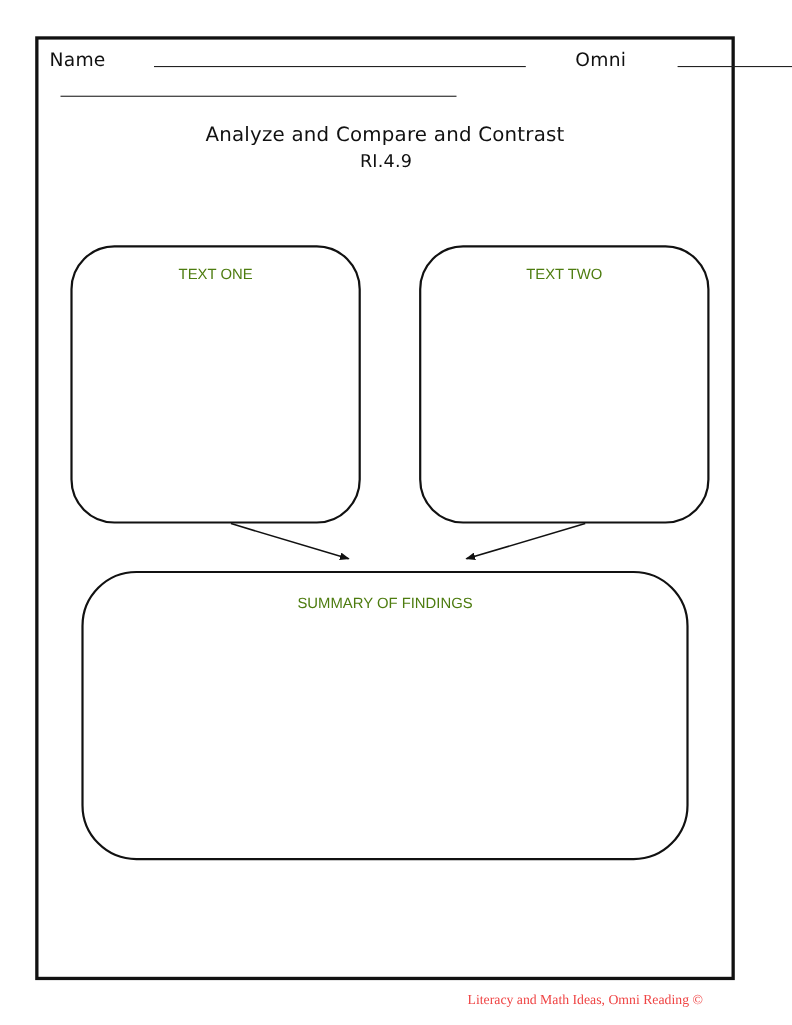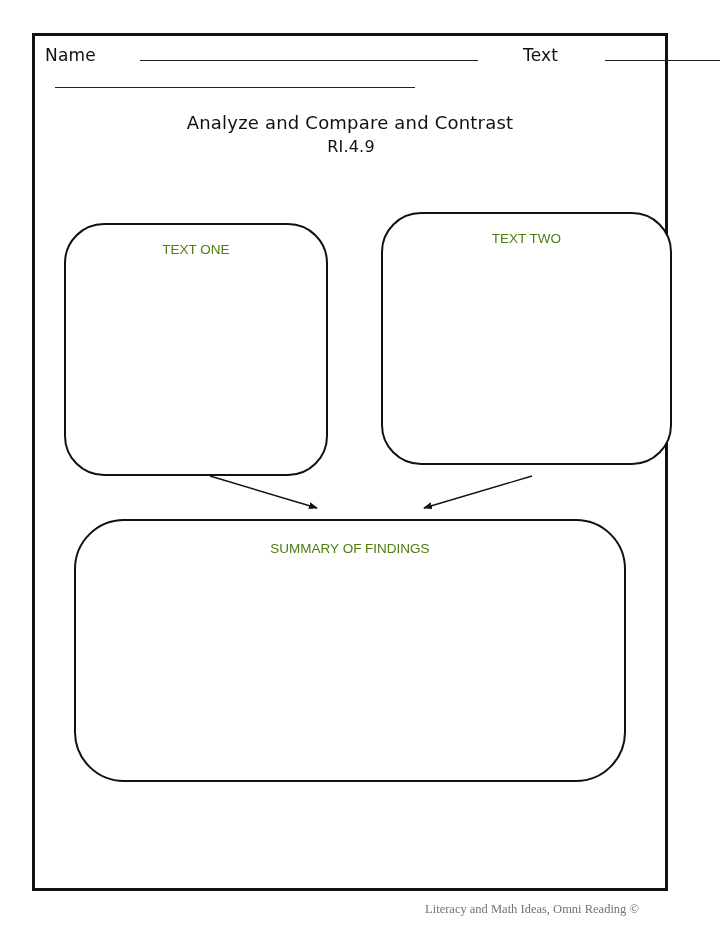--- a/index.html
+++ b/index.html
@@ -5,46 +5,46 @@
   html, body { margin:0; padding:0; background:#ffffff; }
   body { width:720px; height:932px; position:relative; overflow:hidden; font-family:"DejaVu Sans", sans-serif; color:#111; }
   .frame { position:absolute; left:32px; top:33px; width:630px; height:852px; border:3px solid #111; box-sizing:content-box; }
   .hand { font-family:"DejaVu Sans", sans-serif; font-size:17px; color:#111; letter-spacing:0.2px;gap:35px; }
   .row { position:absolute; display:flex; align-items:flex-end; }
   .blank { display:inline-block; border-bottom:1.5px solid #222; height:1px; margin-bottom:4px; }
   .heading { position:absolute; left:0; width:720px; text-align:center; font-size:18px; }
   .box { position:absolute; border:2.5px solid #111; background:#fff; box-sizing:border-box; }
   .box-label { position:absolute; left:0; right:0; text-align:center; font-family:Liberation Sans, sans-serif; font-size:13.5px; color:#4d7c0f; }
   svg.arrows { position:absolute; left:0; top:0; }
-  .footer { position:absolute; top:902px; right:81px; font-family:"Liberation Serif", serif; font-size:12.5px; color:#737373; }
+  .footer { position:absolute; top:902px; right:81px; font-family:"Liberation Serif", serif; font-size:12.5px; color:#ef4444; }
 </style>
 </head>
 <body>
 
 <div class="frame"></div>
 
 <div class="row hand" style="left:45px; top:45px;">
   <span>Name</span>
   <span class="blank" style="width:338px; margin-left:9px;"></span>
-  <span style="margin-left:10px;">Text</span>
+  <span style="margin-left:10px;">Omni</span>
   <span class="blank" style="width:138px; margin-left:12px;"></span>
 </div>
 
 <div class="row hand" style="left:45px; top:86px;">
   <span class="blank" style="width:360px; margin-left:10px;"></span>
 </div>
 
 <div class="heading hand" style="top:112px; left:-10px;">Analyze and Compare and Contrast</div>
 <div class="heading hand" style="top:137px; left:-9px; font-size:16px;">RI.4.9</div>
 
 <div class="box" style="left:64px; top:223px; width:264px; height:253px; border-radius:40px;">
   <div class="box-label" style="top:17px;">TEXT ONE</div>
 </div>
 
-<div class="box" style="left:381px; top:212px; width:291px; height:253px; border-radius:40px;">
+<div class="box" style="left:381px; top:223px; width:264px; height:253px; border-radius:40px;">
   <div class="box-label" style="top:17px;">TEXT TWO</div>
 </div>
 
 <svg class="arrows" width="720" height="932">
   <defs>
     <marker id="ah" markerWidth="9" markerHeight="7" refX="8" refY="3.5" orient="auto" markerUnits="userSpaceOnUse">
       <polygon points="0,0 9,3.5 0,7" fill="#111"></polygon>
     </marker>
   </defs>
   <line x1="210" y1="476" x2="317" y2="508" stroke="#111" stroke-width="1.4" marker-end="url(#ah)"></line>

